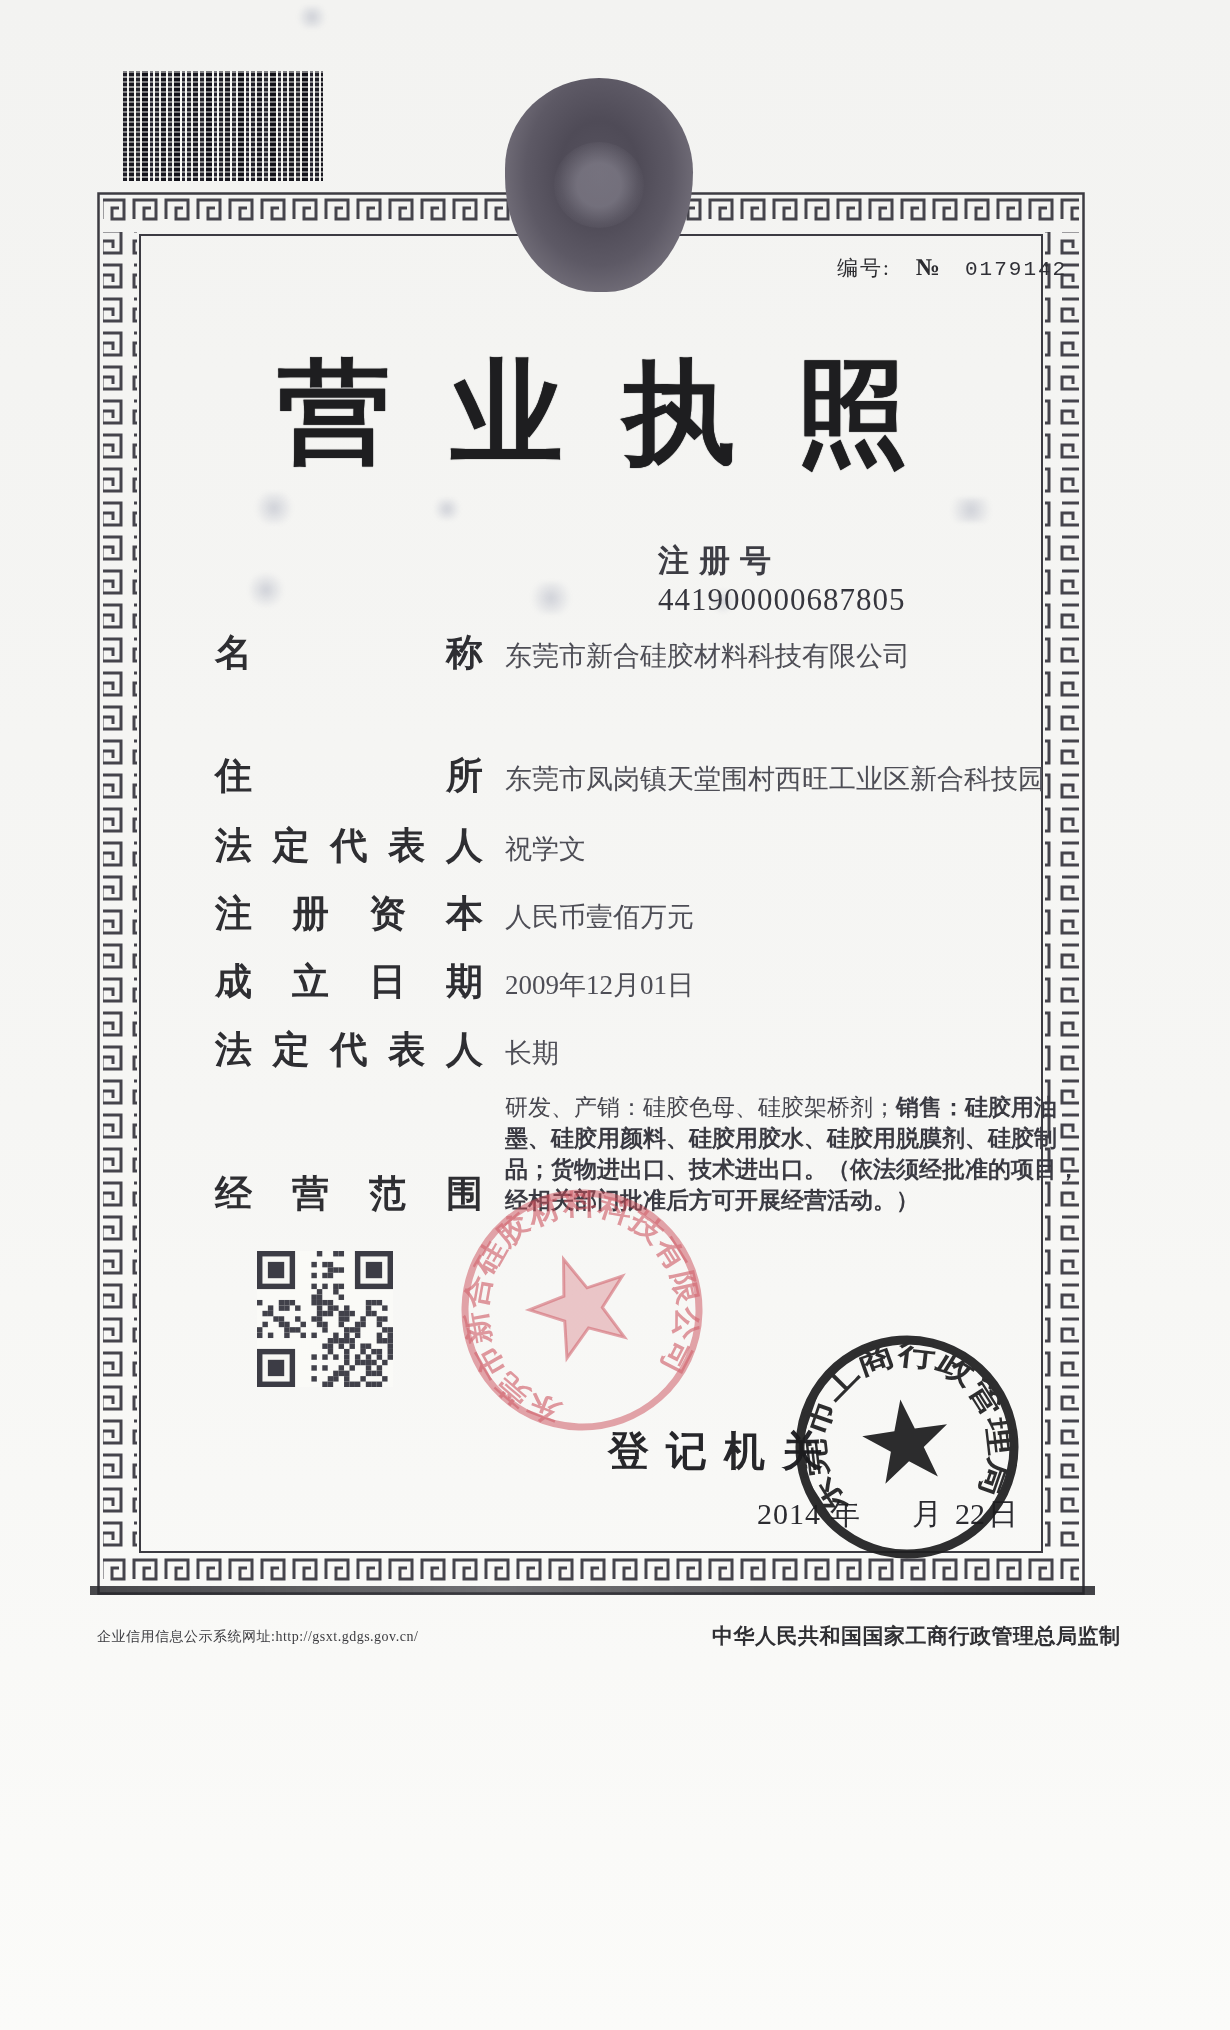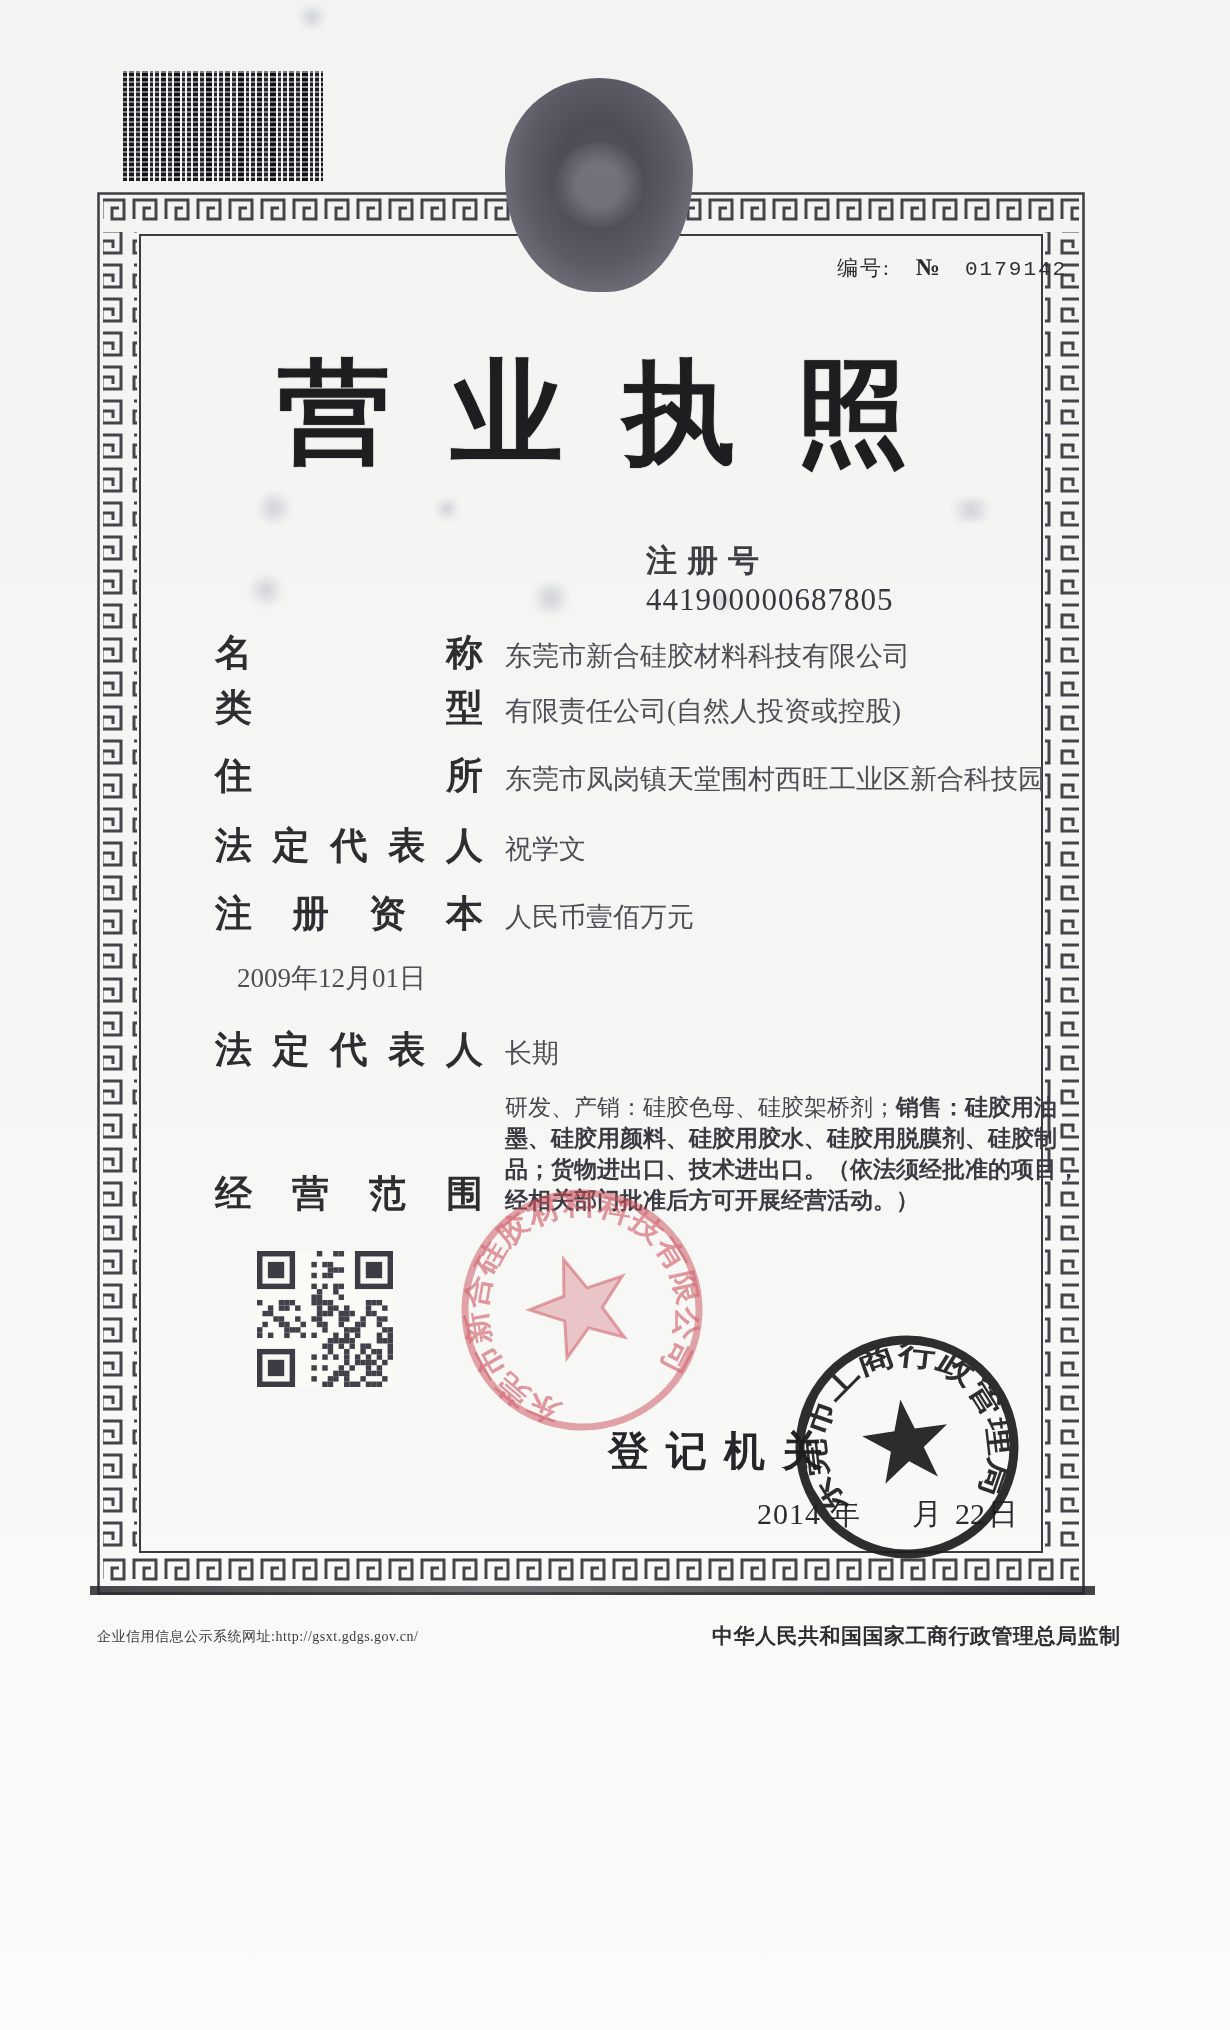--- a/index.html
+++ b/index.html
@@ -56,21 +56,21 @@
     position:absolute; left:278px; top:338px; width:630px; height:150px; z-index:10;
     display:flex; justify-content:space-between; align-items:center;
     font-family:"DejaVu Sans","Liberation Sans",sans-serif;
     font-size:112px; font-weight:900; color:#1e1e20;
     text-shadow:0 0 1px #1e1e20;
   }
 
   
   .regline { position:absolute; left:620px; top:540px; z-index:10; display:flex; align-items:baseline;flex-direction:column; }
   .regline .lbl { font-size:31px; letter-spacing:10px; color:#3d3d44; font-weight:600; }
-  .regline .num { font-size:31px; letter-spacing:1px; color:#36363e; margin-left:26px; }
+  .regline .num { font-size:31px; letter-spacing:1px; color:#36363e; margin-left:38px; }
 
   
   .row { position:absolute; left:215px; z-index:10; display:flex; align-items:baseline; }
   .flabel {
     width:268px; font-size:37px; font-weight:600; color:#2e2e32;
     text-align:justify; text-align-last:justify; line-height:1.2;
   }
   .fvalue { margin-left:22px; font-size:27px; color:#4e4e56; white-space:nowrap; }
   .row-scope { align-items:flex-end;font-family:Liberation Mono, monospace; }
   .scope-text { margin-left:22px; width:592px; font-size:23px; line-height:31px; color:#46464e; }
@@ -152,37 +152,34 @@
 
   <div class="regline">
     <span class="lbl">注册号</span>
     <span class="num">441900000687805</span>
   </div>
 
   <div class="row" style="top:631px">
     <div class="flabel">名称</div>
     <div class="fvalue">东莞市新合硅胶材料科技有限公司</div>
   </div>
-  <div class="row" style="top:686px">
-    <div class="flabel">类型</div>
-    <div class="fvalue">有限责任公司(自然人投资或控股)</div>
-  </div>
   <div class="row" style="top:754px">
     <div class="flabel">住所</div>
     <div class="fvalue">东莞市凤岗镇天堂围村西旺工业区新合科技园</div>
   </div>
   <div class="row" style="top:824px">
     <div class="flabel">法定代表人</div>
     <div class="fvalue">祝学文</div>
   </div>
   <div class="row" style="top:892px">
     <div class="flabel">注册资本</div>
     <div class="fvalue">人民币壹佰万元</div>
   </div>
   <div class="row" style="top:960px">
+    <div class="flabel">成立日期</div>
     <div class="fvalue">2009年12月01日</div>
   </div>
   <div class="row" style="top:1028px">
     <div class="flabel">法定代表人</div>
     <div class="fvalue">长期</div>
   </div>
   <div class="row row-scope" style="top:1094px">
     <div class="flabel">经营范围</div>
     <div class="scope-text">
       <span>研发、产销：硅胶色母、硅胶架桥剂；</span><span class="bold">销售：硅胶用油墨、硅胶用颜料、硅胶用胶水、硅胶用脱膜剂、硅胶制品；货物进出口、技术进出口。（依法须经批准的项目，经相关部门批准后方可开展经营活动。）</span>

